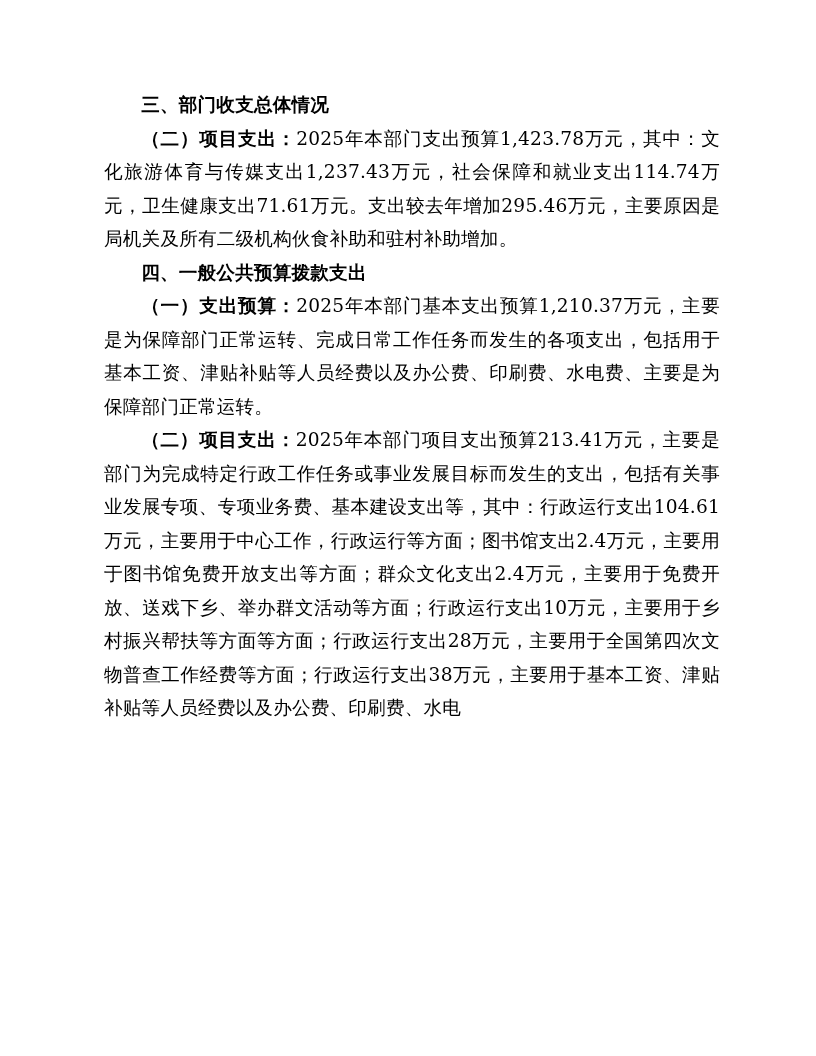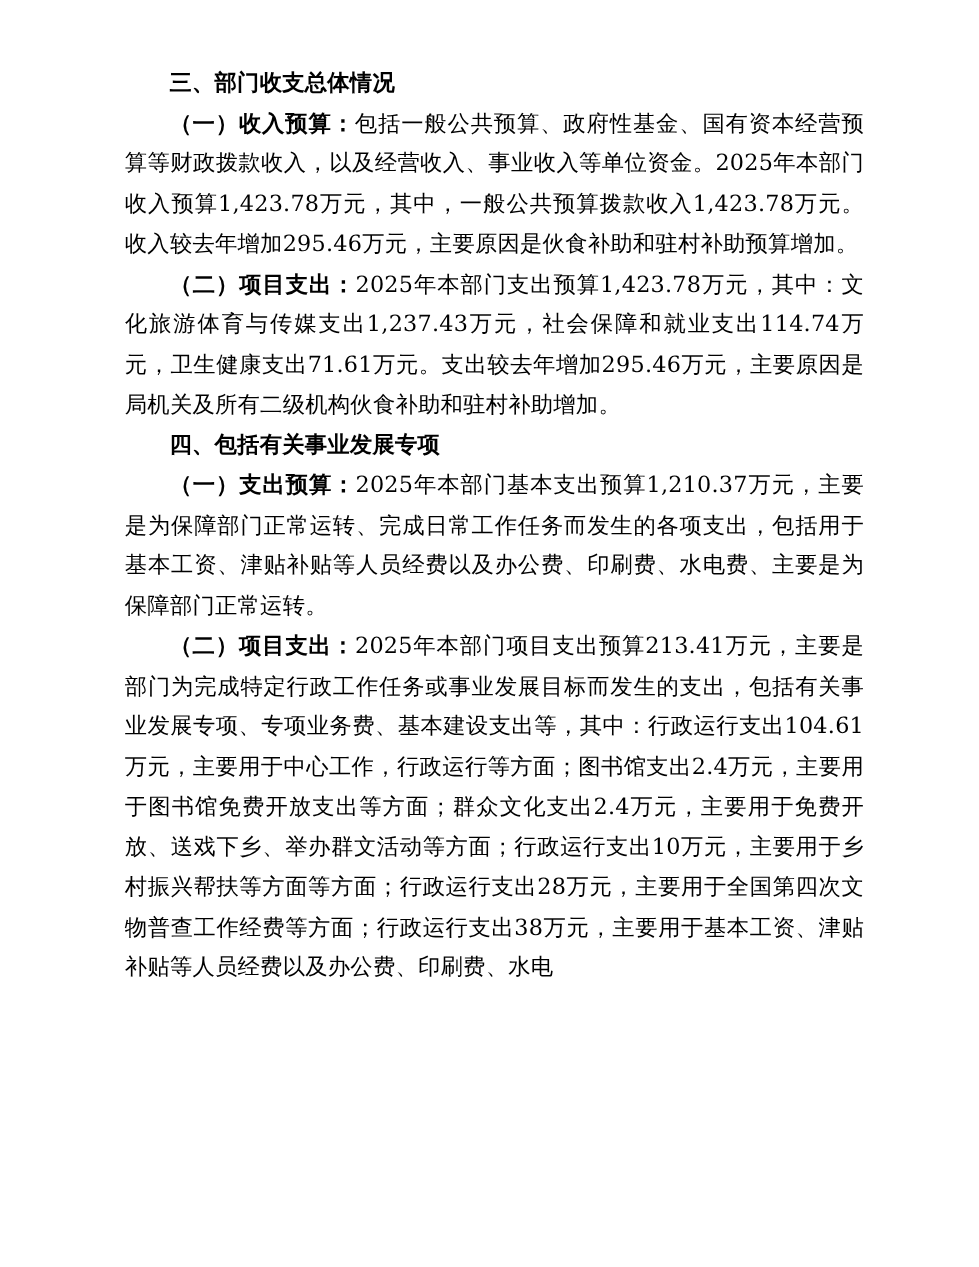--- a/index.html
+++ b/index.html
@@ -12,21 +12,21 @@
     height: 1056px;
     font-family: "DejaVu Serif", serif;
     color: #000000;
     overflow: hidden;
   }
   .page {
     position: relative;
     width: 816px;
     height: 1056px;
     box-sizing: border-box;
-    padding: 53px 96px 64px 104px;
+    padding: 88px 96px 64px 104px;
   }
   .doc-body {
     font-size: 18.6px;
     line-height: 33.5px;
     letter-spacing: 0.2px;
     text-align: justify;
     text-justify: inter-ideograph;
   }
   p {
     margin: 0;
@@ -48,25 +48,24 @@
   }
 </style>
 </head>
 <body>
 
 <div class="page">
   <div class="doc-body">
 
     <p class="heading">三、部门收支总体情况</p>
 
-    <p class="para"><span class="lead">（一）收入预算：</span><span>包括一般公共预算、政府性基金、国有资本经营预算等财政拨款收入，以及经营收入、事业收入等单位资金。2025年本部门收入预算1,423.78万元，其中，一般公共预算拨款收入1,423.78万元。收入较去年增加295.46万元，主要原因是伙食补助和驻村补助预算增加。</span></p>
 
     <p class="para"><span class="lead">（二）项目支出：</span><span>2025年本部门支出预算1,423.78万元，其中：文化旅游体育与传媒支出1,237.43万元，社会保障和就业支出114.74万元，卫生健康支出71.61万元。支出较去年增加295.46万元，主要原因是局机关及所有二级机构伙食补助和驻村补助增加。</span></p>
 
-    <p class="heading">四、包括有关事业发展专项</p>
+    <p class="heading">四、一般公共预算拨款支出</p>
 
 
     <p class="para"><span class="lead">（一）支出预算：</span><span>2025年本部门基本支出预算1,210.37万元，主要是为保障部门正常运转、完成日常工作任务而发生的各项支出，包括用于基本工资、津贴补贴等人员经费以及办公费、印刷费、水电费、主要是为保障部门正常运转。</span></p>
 
     <p class="para"><span class="lead">（二）项目支出：</span><span>2025年本部门项目支出预算213.41万元，主要是部门为完成特定行政工作任务或事业发展目标而发生的支出，包括有关事业发展专项、专项业务费、基本建设支出等，其中：行政运行支出104.61万元，主要用于中心工作，行政运行等方面；图书馆支出2.4万元，主要用于图书馆免费开放支出等方面；群众文化支出2.4万元，主要用于免费开放、送戏下乡、举办群文活动等方面；行政运行支出10万元，主要用于乡村振兴帮扶等方面等方面；行政运行支出28万元，主要用于全国第四次文物普查工作经费等方面；行政运行支出38万元，主要用于基本工资、津贴补贴等人员经费以及办公费、印刷费、水电</span></p>
 
   </div>
 </div>
 
 </body></html>

